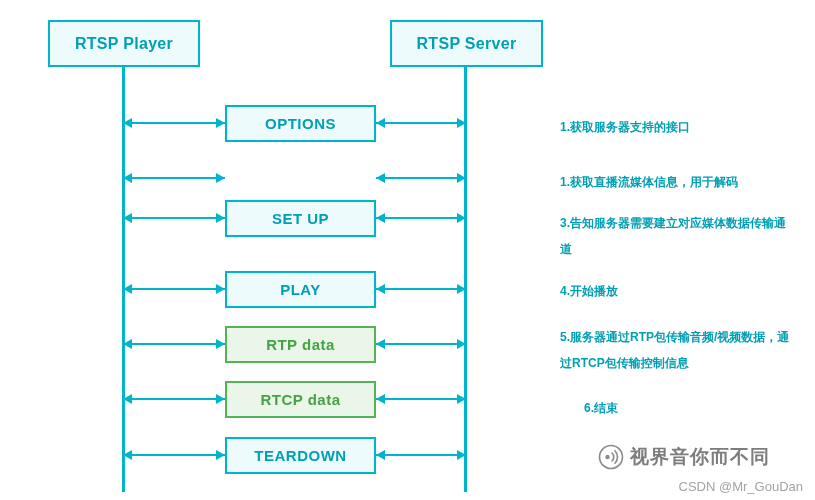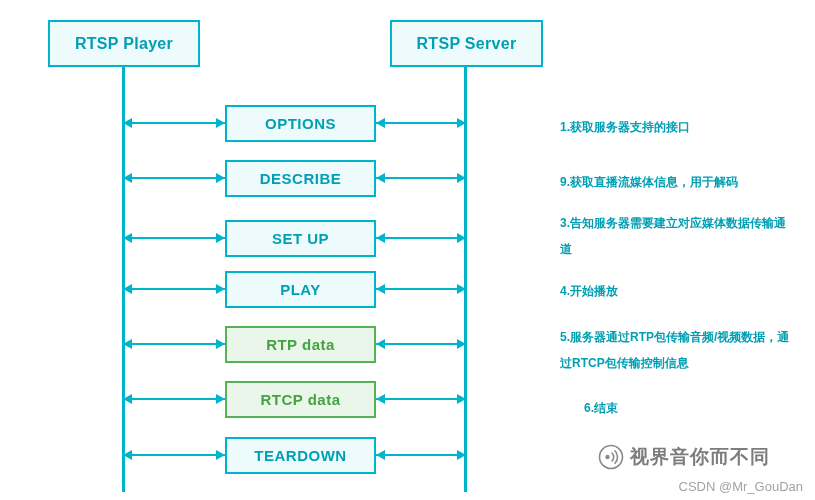--- a/index.html
+++ b/index.html
@@ -90,27 +90,24 @@
   <div class="msg-row" style="top:105px;">
     <div class="arrow left-seg"></div>
     <div class="msg-box">
       <span>OPTIONS</span>
     </div>
     <div class="arrow right-seg"></div>
   </div>
 
   <div class="msg-row" style="top:160px;">
     <div class="arrow left-seg"></div>
-    <div class="msg-box">
-      <span>DESCRIBE</span>
-    </div>
     <div class="arrow right-seg"></div>
   </div>
 
-  <div class="msg-row" style="top:220px;text-align:right;">
+  <div class="msg-row" style="top:200px;text-align:right;">
     <div class="arrow left-seg"></div>
     <div class="msg-box">
       <span>SET UP</span>
     </div>
     <div class="arrow right-seg"></div>
   </div>
 
   <div class="msg-row" style="top:271px;">
     <div class="arrow left-seg"></div>
     <div class="msg-box">
@@ -137,21 +134,21 @@
 
   <div class="msg-row" style="top:437px;">
     <div class="arrow left-seg"></div>
     <div class="msg-box">
       <span>TEARDOWN</span>
     </div>
     <div class="arrow right-seg"></div>
   </div>
 
   <div class="note" style="top:114px;">1.获取服务器支持的接口</div>
-  <div class="note" style="top:169px;">9.获取直播流媒体信息，用于解码</div>
+  <div class="note" style="top:169px;">1.获取直播流媒体信息，用于解码</div>
   <div class="note" style="top:210px;">3.告知服务器需要建立对应媒体数据传输通道</div>
   <div class="note" style="top:278px;">4.开始播放</div>
   <div class="note" style="top:324px;">5.服务器通过RTP包传输音频/视频数据，通过RTCP包传输控制信息</div>
   <div class="note" style="top:395px;margin-left:24px;">6.结束</div>
 
   <div class="watermark">
     <div class="brand-row">
       <svg class="logo-circle" width="26" height="26" viewBox="0 0 26 26">
         <circle cx="13" cy="13" r="11.5" fill="none" stroke="#8a8a8a" stroke-width="1.6"></circle>
         <circle cx="9.5" cy="13" r="2.2" fill="#8a8a8a"></circle>

